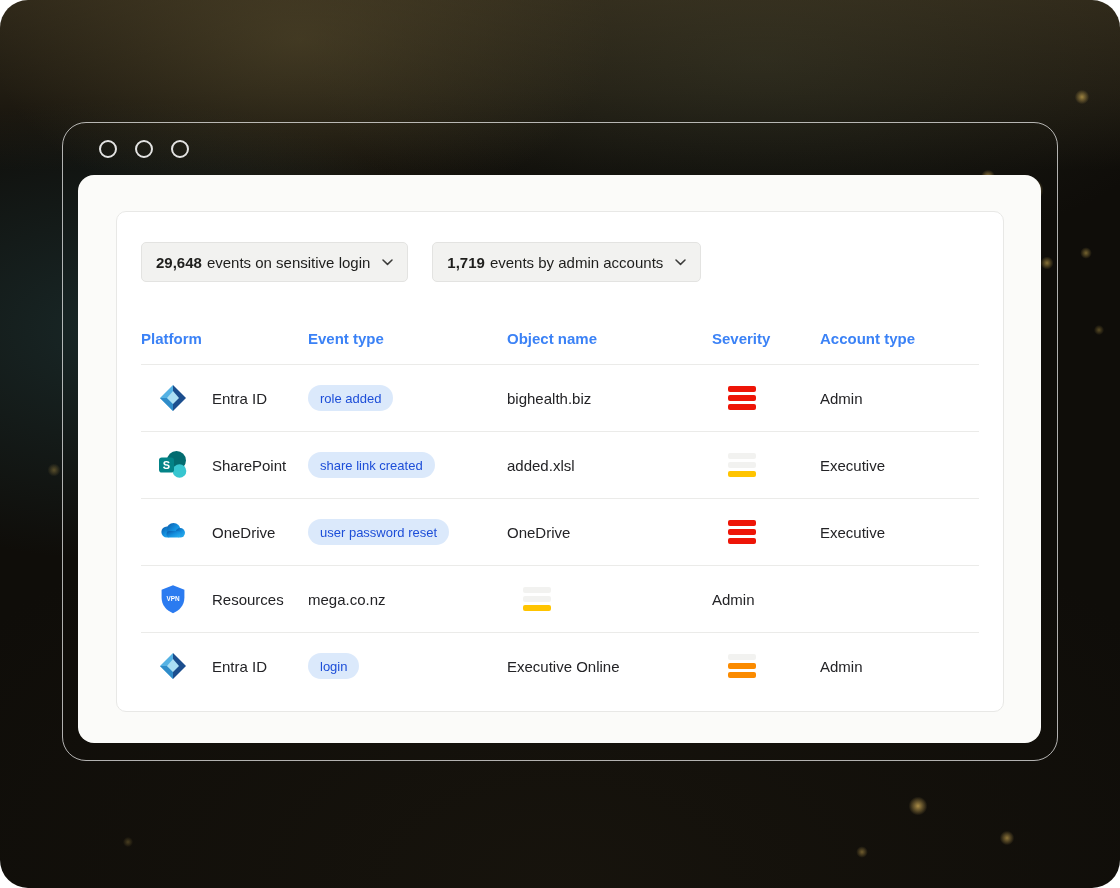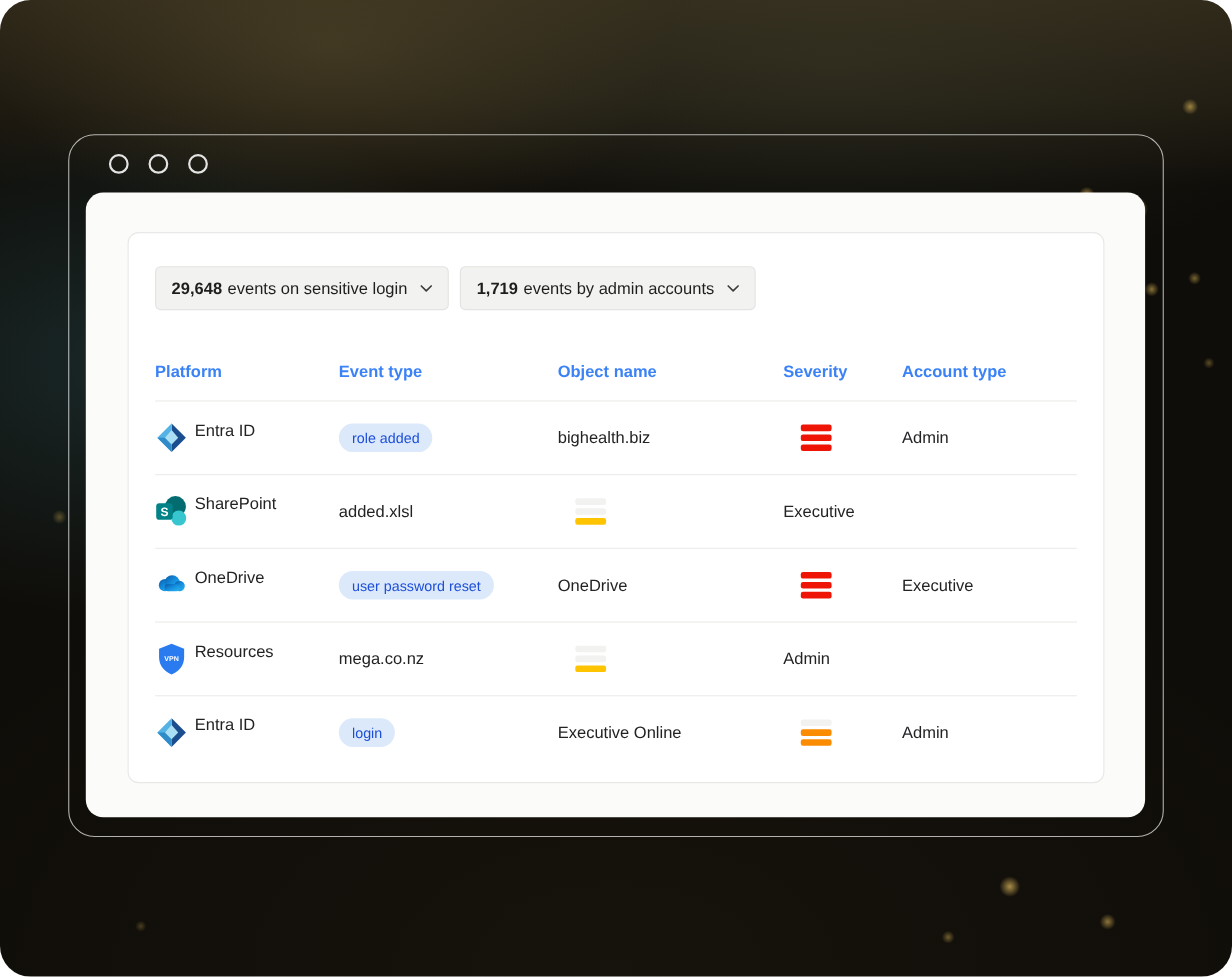--- a/index.html
+++ b/index.html
@@ -38,39 +38,39 @@
     position:absolute; left:15px; top:52px; right:16px; bottom:17px;
     background:#fbfbf9; border-radius:16px;
   }
 
   .card{
     position:absolute; left:38px; top:36px; width:888px; height:501px; box-sizing:border-box;
     background:#ffffff; border:1px solid #e8e8e6; border-radius:10px;
     padding:30px 24px 0 24px; overflow:hidden;
   }
 
-  .filters{display:flex; gap:10px;}
+  .filters{display:flex; gap:24px;}
   .filter-btn{
     height:40px; padding:0 14px; box-sizing:border-box;
     background:#f2f2f0; border:1px solid #e3e3e1; border-radius:5px;
     display:flex; align-items:center; gap:5px;
     font-size:15px; color:#1e1e1c; cursor:pointer; font-family:inherit;
   }
   .filter-btn strong{font-weight:700;}
   .filter-btn .chev{margin-left:7px; display:flex; align-items:center;}
 
   .tgrid{display:grid; grid-template-columns:167px 199px 205px 108px 1fr; align-items:center;}
   .thead{
     margin-top:26px; padding:22px 0 17px 0; border-bottom:1px solid #ebebe9;
     font-size:15px; font-weight:700; color:#3b82f6;
   }
   .trow{height:66px; border-bottom:1px solid #ebebe9; font-size:15px; color:#232326;}
   .trow:last-child{border-bottom:none;}
 
-  .platform-cell{display:flex; gap:6px;}
+  .platform-cell{display:flex; align-items:center; gap:24px;margin-left:17px;}
   .picon{width:30px; height:30px; display:flex; align-items:center; justify-content:center; flex:0 0 30px;}
 
   .pill{
     display:inline-block; background:#dbe9fb; color:#1d4ed8;
     font-size:13px; line-height:1; padding:7px 12px 6px; border-radius:14px;
   }
 
   .severity{display:flex; flex-direction:column; gap:3px; width:28px; margin-left:16px;}
   .severity i{display:block; height:6px; border-radius:2px; background:#f2f2f0;}
 </style>
@@ -148,20 +148,23 @@
       <span class="picon">
                   <svg width="30" height="30" viewBox="0 0 30 30">
     <circle cx="18.5" cy="10.5" r="9.5" fill="#036c70"></circle>
     <circle cx="21.5" cy="21" r="6.8" fill="#37c6d0"></circle>
     <rect x="1" y="7.5" width="15" height="15" rx="2.8" fill="#038387"></rect>
     <text x="8.5" y="19.2" font-size="11" font-weight="bold" fill="#ffffff" text-anchor="middle" font-family="Liberation Sans, sans-serif">S</text>
   </svg>
                 </span>
       <span>SharePoint</span>
     </div>
+    <div>
+      <span class="pill">share link created</span>
+    </div>
     <div>added.xlsl</div>
     <div>
       <span class="severity">
                   <i style="background: rgb(242, 242, 240);"></i>
                   <i style="background: rgb(242, 242, 240);"></i>
                   <i style="background: rgb(255, 196, 0);"></i>
                 </span>
     </div>
     <div>Executive</div>
   </div>

